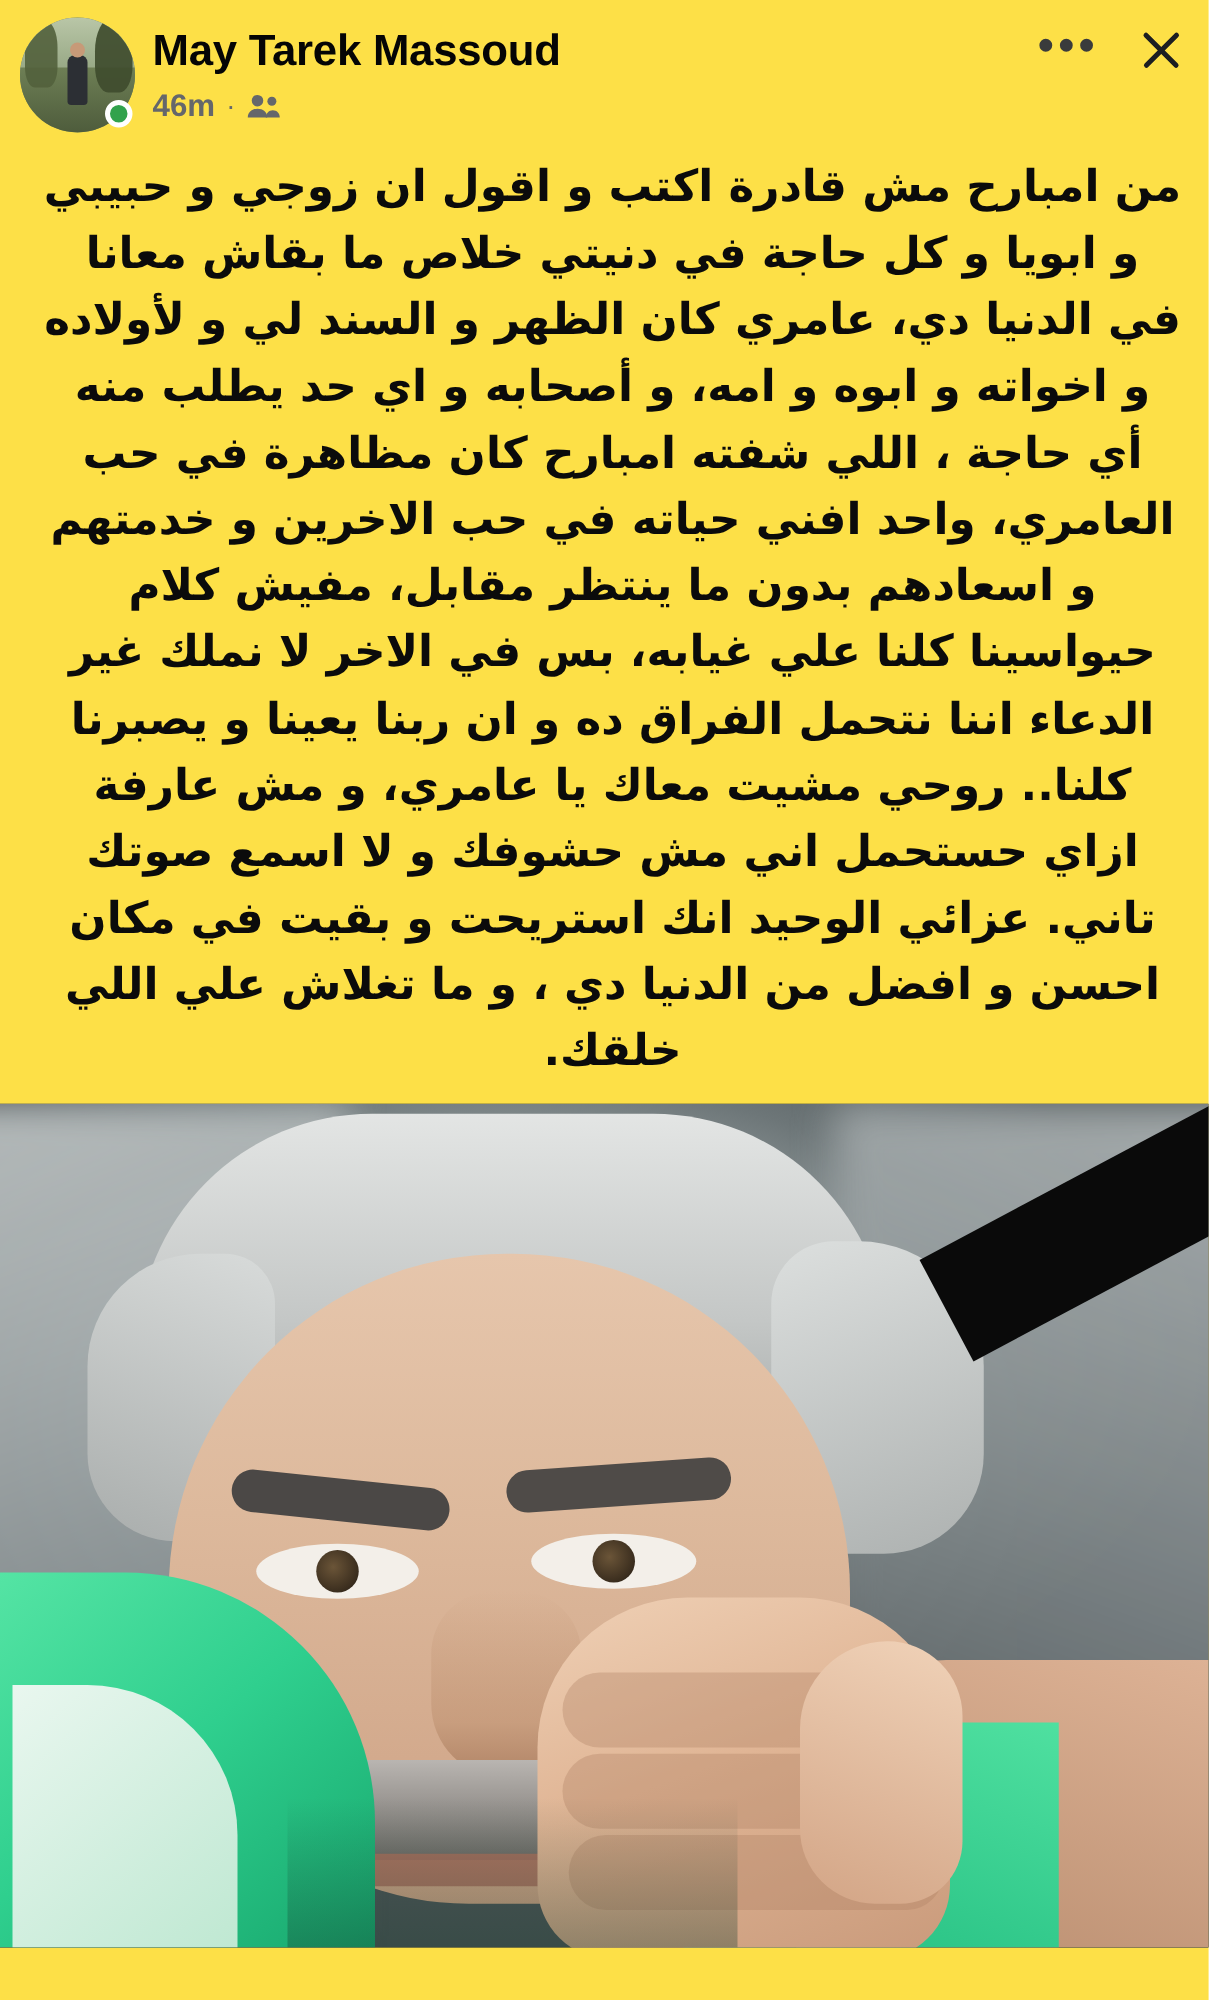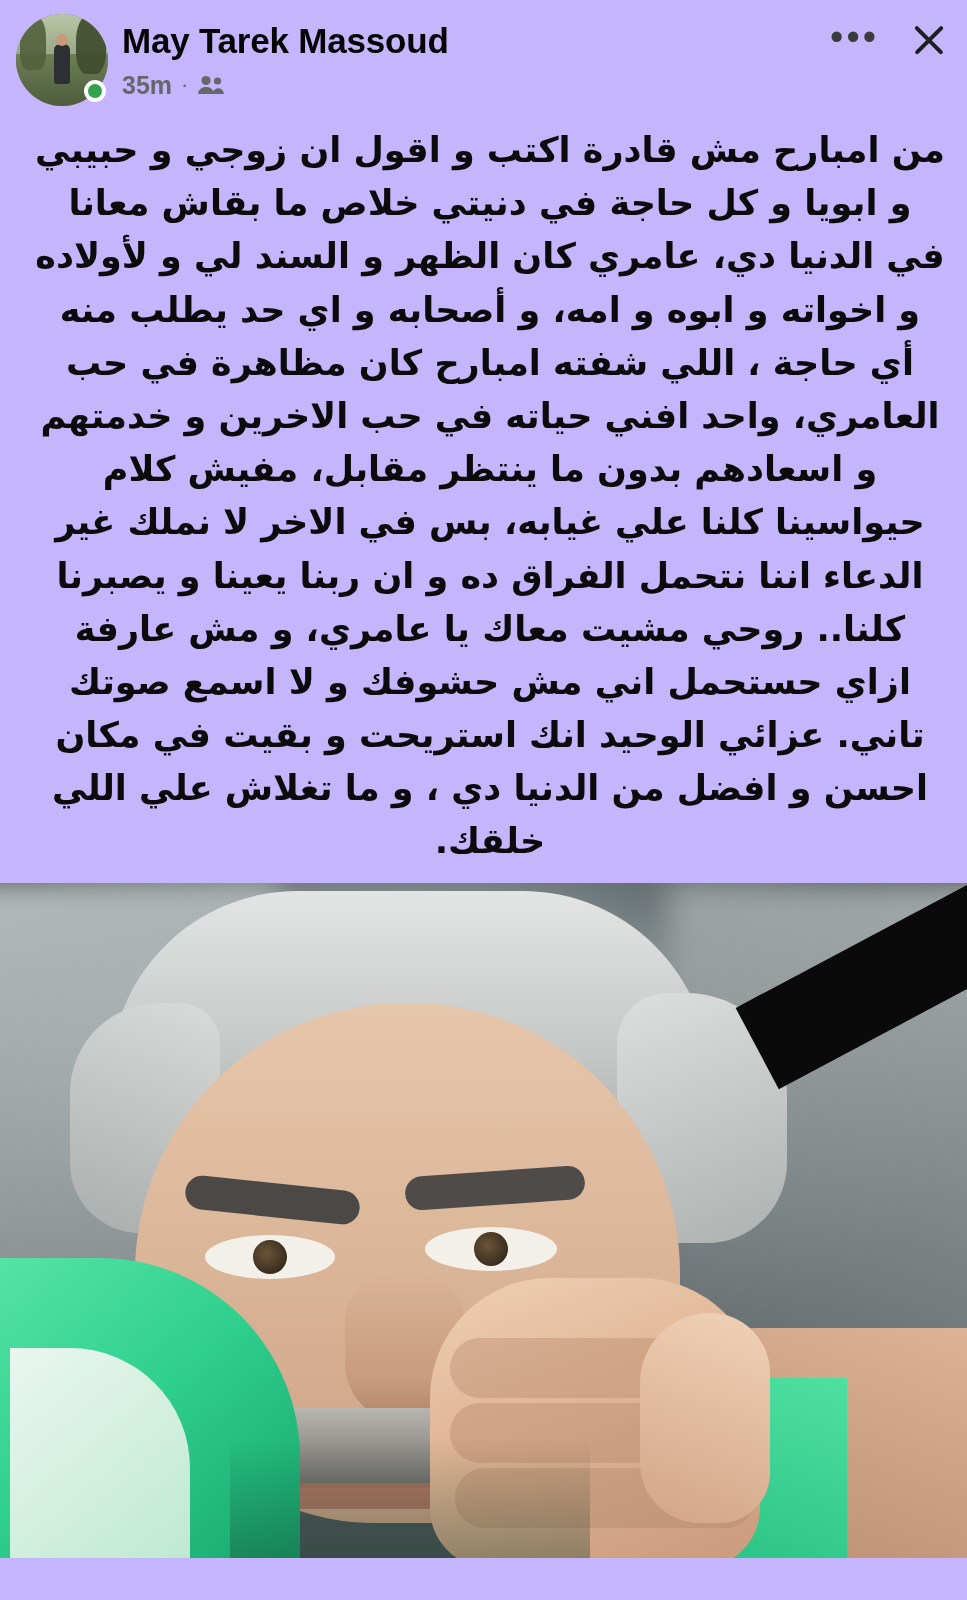--- a/index.html
+++ b/index.html
@@ -10,21 +10,21 @@
   }
   body {
     font-family: "Liberation Sans", sans-serif;
     -webkit-font-smoothing: antialiased;
   }
   .screen {
     width: 967px;
     height: 1600px;
     position: relative;
     overflow: hidden;
-    background: #c4b5fd;
+    background: #fde047;
     margin: 0 auto;
   }
 
   
   .post-header {
     display: flex;
     align-items: flex-start;
     padding: 14px 18px 6px 16px;
     box-sizing: border-box;
     height: 118px;
@@ -354,21 +354,21 @@
         <div class="tree-r"></div>
         <div class="person-body"></div>
         <div class="person-head"></div>
       </div>
       <div class="online-dot"></div>
     </div>
 
     <div class="header-text">
       <div class="poster-name">May Tarek Massoud</div>
       <div class="meta-row">
-        <span class="meta-time">35m</span>
+        <span class="meta-time">46m</span>
         <span class="meta-dot">·</span>
         <span class="audience-icon">
           <svg width="28" height="22" viewBox="0 0 28 22" aria-hidden="true">
             <circle cx="9" cy="6.5" r="4.6" fill="#65676b"></circle>
             <path d="M1.2 20c0-4.3 3.5-7 7.8-7s7.8 2.7 7.8 7z" fill="#65676b"></path>
             <circle cx="20.5" cy="7" r="3.6" fill="#65676b"></circle>
             <path d="M15.6 20c.3-3.6 2.6-5.8 5.6-5.8 3.1 0 5.6 2.2 5.6 5.8z" fill="#65676b"></path>
           </svg>
         </span>
       </div>

